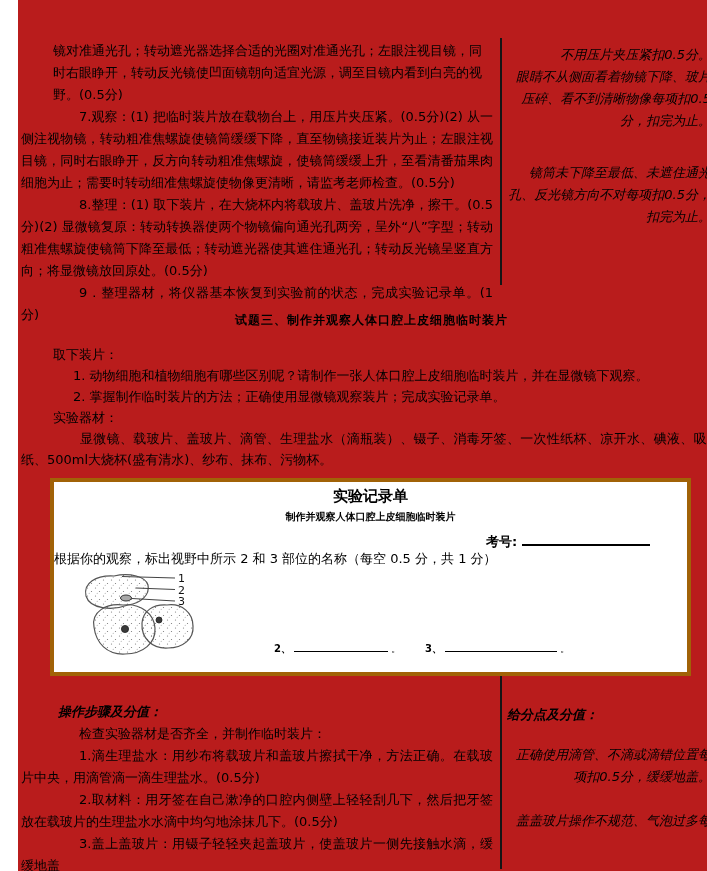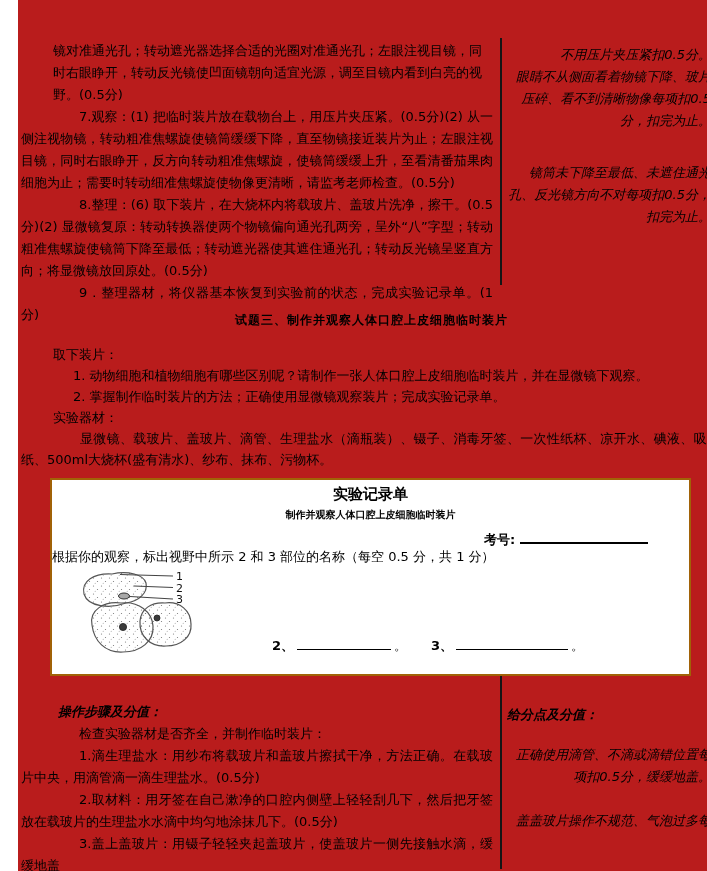--- a/index.html
+++ b/index.html
@@ -24,31 +24,31 @@
                 margin:12px 0 12px; letter-spacing:1px; line-height:24px; }
 
   
   .body-block { padding:0 5px 0 3px; }
   .sec-label { margin-left:32px; line-height:21px; }
   .req-item { margin-left:52px; line-height:21px; text-align:left; }
   .materials { text-indent:59px; line-height:21px; }
 
   
   .record-box { position:relative; margin:8px 0 0 32px; width:641px; height:198px;
-                border:2px solid #a16207; box-sizing:border-box; background:#fff; }
+                border:4px solid #a16207; box-sizing:border-box; background:#fff; }
   .rb-title { position:absolute; top:5px; left:0; width:100%; text-align:center;
               font-weight:bold; font-size:15px; }
   .rb-subtitle { position:absolute; top:28px; left:0; width:100%; text-align:center;
                  font-weight:bold; font-size:10px; }
   .rb-examno { position:absolute; top:48px; left:432px; font-weight:bold; font-size:13px; }
   .examno-line { display:inline-block; width:128px; height:14px;
                  border-bottom:2px solid #000; margin-left:5px; }
   .rb-instruction { position:absolute; top:68px; left:0; font-size:13px; }
   .cell-figure { position:absolute; top:88px; left:24px; }
-  .rb-blanks { position:absolute; top:156px; left:220px; font-size:13px; }
+  .rb-blanks { position:absolute; top:156px; left:220px; font-size:10px; }
   .blank-prefix { font-weight:bold; }
   .blank-line { display:inline-block; height:13px; border-bottom:1.5px solid #000; margin:0 3px; }
   .bl-1 { width:94px; } .bl-2 { width:112px; }
   .blank-sp { display:inline-block; width:24px; }
 
   
   .bottom-section { position:relative; display:flex; height:193px; }
   .bottom-section .col-left { width:479px; padding:0 4px 0 3px; box-sizing:border-box; }
   .vdiv-bottom { position:absolute; left:482px; top:0; width:2px; height:100%; background:#151515; }
   .bottom-section .col-right { margin-left:10px; width:204px; }
@@ -60,21 +60,21 @@
 </style>
 </head>
 <body>
 
 <div class="page">
 
   <div class="top-section">
     <div class="col-left">
       <p class="p-cont">镜对准通光孔；转动遮光器选择合适的光圈对准通光孔；左眼注视目镜，同时右眼睁开，转动反光镜使凹面镜朝向适宜光源，调至目镜内看到白亮的视野。(0.5分)</p>
       <p class="p-step">7.观察：(1) 把临时装片放在载物台上，用压片夹压紧。(0.5分)(2) 从一侧注视物镜，转动粗准焦螺旋使镜筒缓缓下降，直至物镜接近装片为止；左眼注视目镜，同时右眼睁开，反方向转动粗准焦螺旋，使镜筒缓缓上升，至看清番茄果肉细胞为止；需要时转动细准焦螺旋使物像更清晰，请监考老师检查。(0.5分)</p>
-      <p class="p-step">8.整理：(6) 取下装片，在大烧杯内将载玻片、盖玻片洗净，擦干。(0.5分)(2) 显微镜复原：转动转换器使两个物镜偏向通光孔两旁，呈外“八”字型；转动粗准焦螺旋使镜筒下降至最低；转动遮光器使其遮住通光孔；转动反光镜呈竖直方向；将显微镜放回原处。(0.5分)</p>
+      <p class="p-step">8.整理：(1) 取下装片，在大烧杯内将载玻片、盖玻片洗净，擦干。(0.5分)(2) 显微镜复原：转动转换器使两个物镜偏向通光孔两旁，呈外“八”字型；转动粗准焦螺旋使镜筒下降至最低；转动遮光器使其遮住通光孔；转动反光镜呈竖直方向；将显微镜放回原处。(0.5分)</p>
       <p class="p-step">9．整理器材，将仪器基本恢复到实验前的状态，完成实验记录单。(1分)</p>
     </div>
     <div class="vdiv-top"></div>
     <div class="col-right">
       <p>不用压片夹压紧扣0.5分。</p>
       <p>眼睛不从侧面看着物镜下降、玻片压碎、看不到清晰物像每项扣0.5分，扣完为止。</p>
       <p class="note-gap">镜筒未下降至最低、未遮住通光孔、反光镜方向不对每项扣0.5分，扣完为止。</p>
     </div>
   </div>
 

